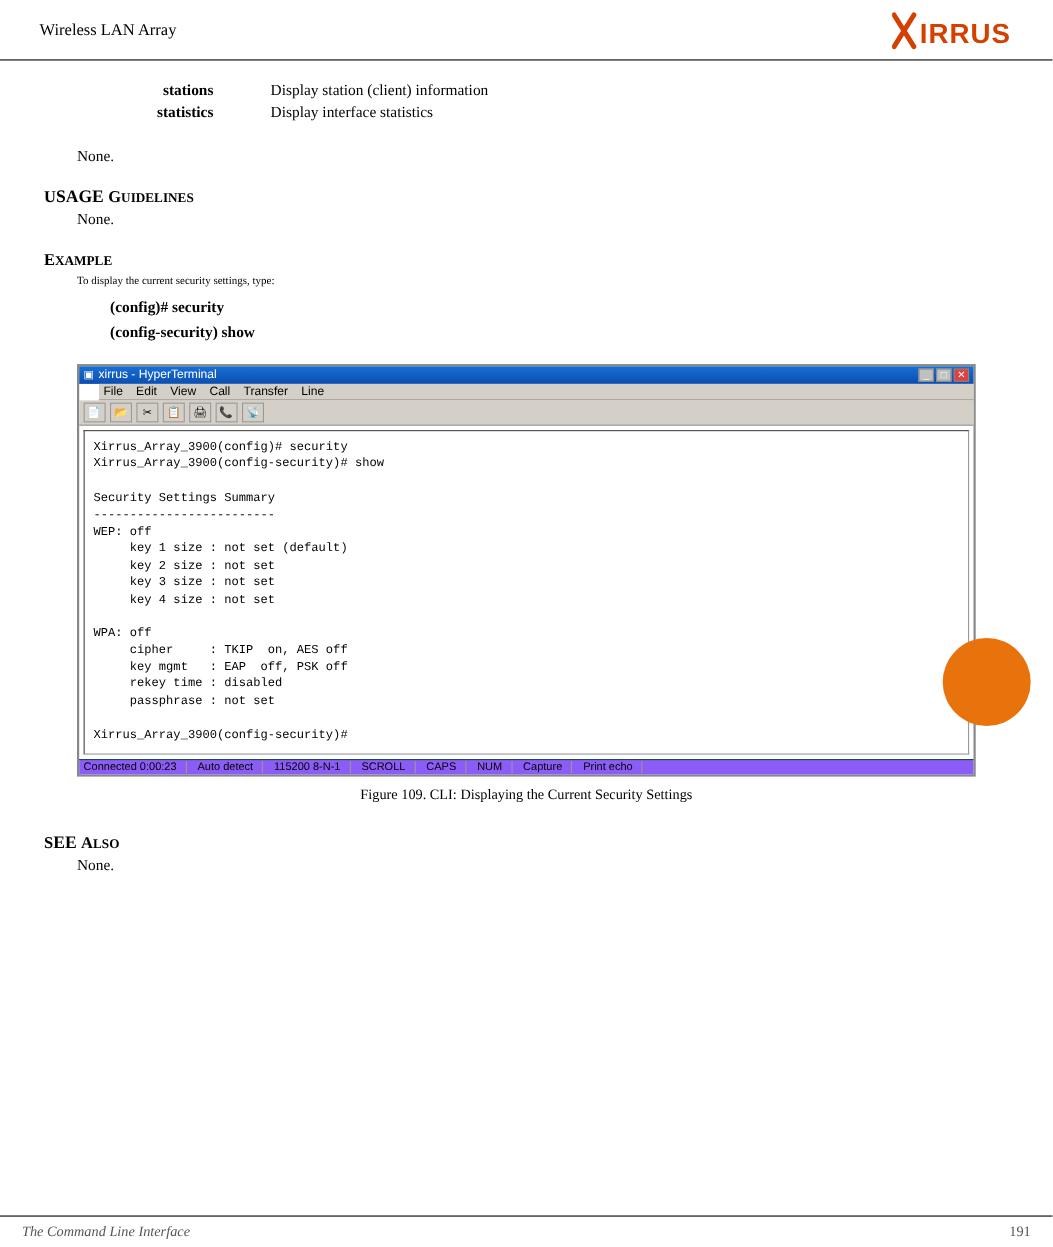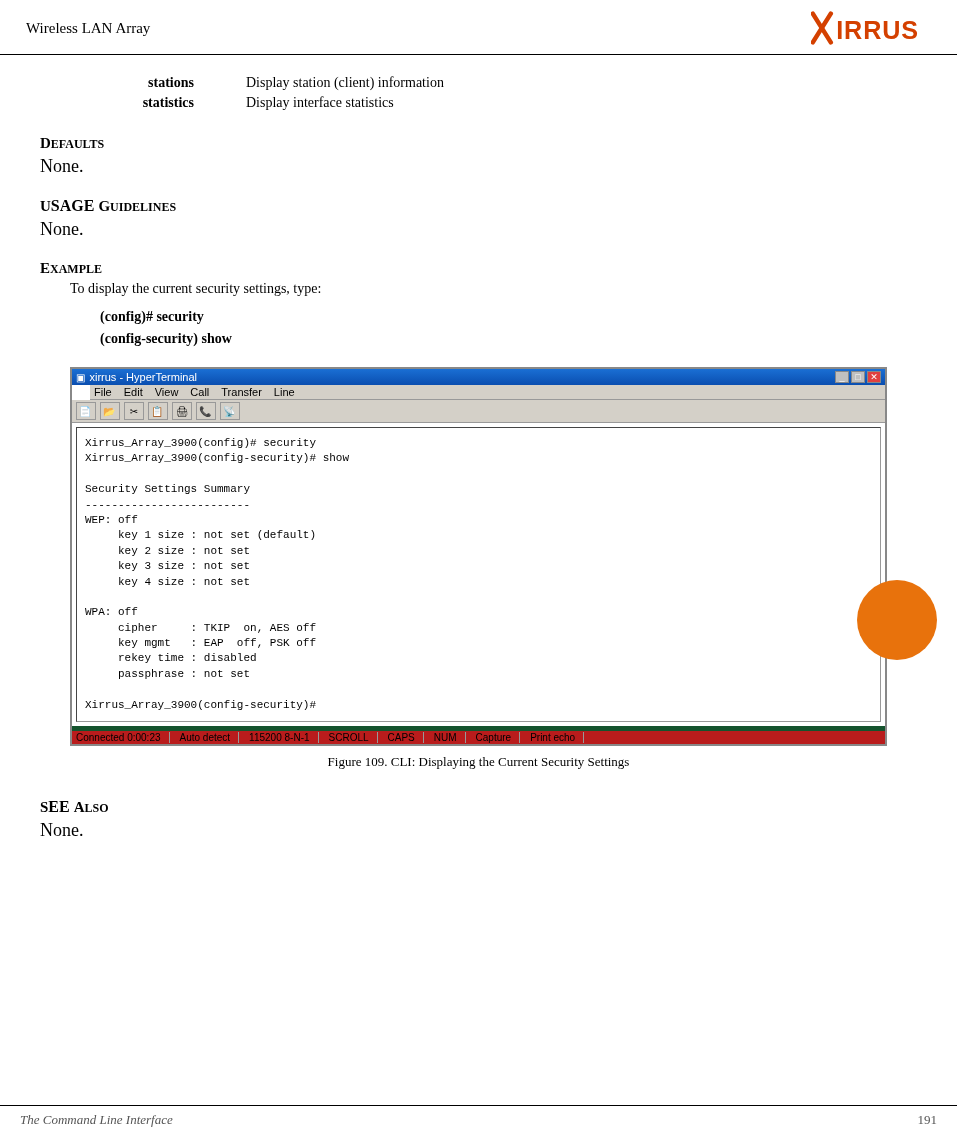--- a/index.html
+++ b/index.html
@@ -11,21 +11,21 @@
       width: 957px;
       min-height: 1134px;
       position: relative;
     }
 
     
     .header {
       display: flex;
       justify-content: space-between;
       align-items: center;
-      padding: 10px 20px 8px 26px;
+      padding: 10px 20px 8px 36px;
       border-bottom: 1.5px solid #000;
     }
     .header-title {
       font-size: 15px;
       font-weight: normal;
       color: #000;
     }
     .logo-container {
       display: flex;
       align-items: center;
@@ -81,29 +81,30 @@
 
     
     .section-heading {
       font-variant: small-caps;
       font-size: 15px;
       font-weight: bold;
       margin-top: 20px;
       margin-bottom: 4px;
     }
     .section-body {
+      margin-left: 30px;
       margin-bottom: 16px;
-      font-size: 18px;
+      font-size: 14px;
     }
 
     
     .example-text {
       margin-left: 30px;
       margin-bottom: 12px;
-      font-size: 14px;
+      font-size: 10px;
     }
     .code-block {
       margin-left: 60px;
       font-weight: bold;
       font-size: 14px;
       margin-bottom: 6px;
       font-family: Georgia, serif;
     }
 
     
@@ -195,27 +196,27 @@
       min-height: 280px;
       border: 1px inset #999;
       margin: 4px;
       color: #000;
       line-height: 1.4;
       white-space: pre;
     }
 
     
     .terminal-statusbar {
-      background: #b91c1c;
+      background: #8b5cf6;
       font-size: 10px;
       font-family: Arial, sans-serif;
       padding: 1px 4px;
       display: flex;
       gap: 10px;
-      border-top: 5px solid #14532d;
+      border-top: 1px solid #14532d;
     }
     .status-item {
       font-size: 10px;
       border-right: 1px solid #999;
       padding-right: 8px;
     }
 
     
     .figure-caption {
       text-align: center;
@@ -263,23 +264,20 @@
     <div class="param-row">
       <span class="param-name">stations</span>
       <span class="param-desc">Display station (client) information</span>
     </div>
     <div class="param-row">
       <span class="param-name">statistics</span>
       <span class="param-desc">Display interface statistics</span>
     </div>
   </div>
 
-  <div class="section-heading">
-    <span style="font-variant: small-caps;">D</span><span style="font-variant: small-caps; font-size:12px;">EFAULTS</span>
-  </div>
   <div class="section-body">None.</div>
 
   <div class="section-heading">
     <span style="font-variant: small-caps;">U</span><span style="font-variant: small-caps; font-size:16px;">SAGE </span>
     <span style="font-variant: small-caps;">G</span><span style="font-variant: small-caps; font-size:12px;">UIDELINES</span>
   </div>
   <div class="section-body">None.</div>
 
   <div class="section-heading">
     <span style="font-variant: small-caps;">E</span><span style="font-variant: small-caps; font-size:12px;">XAMPLE</span>

